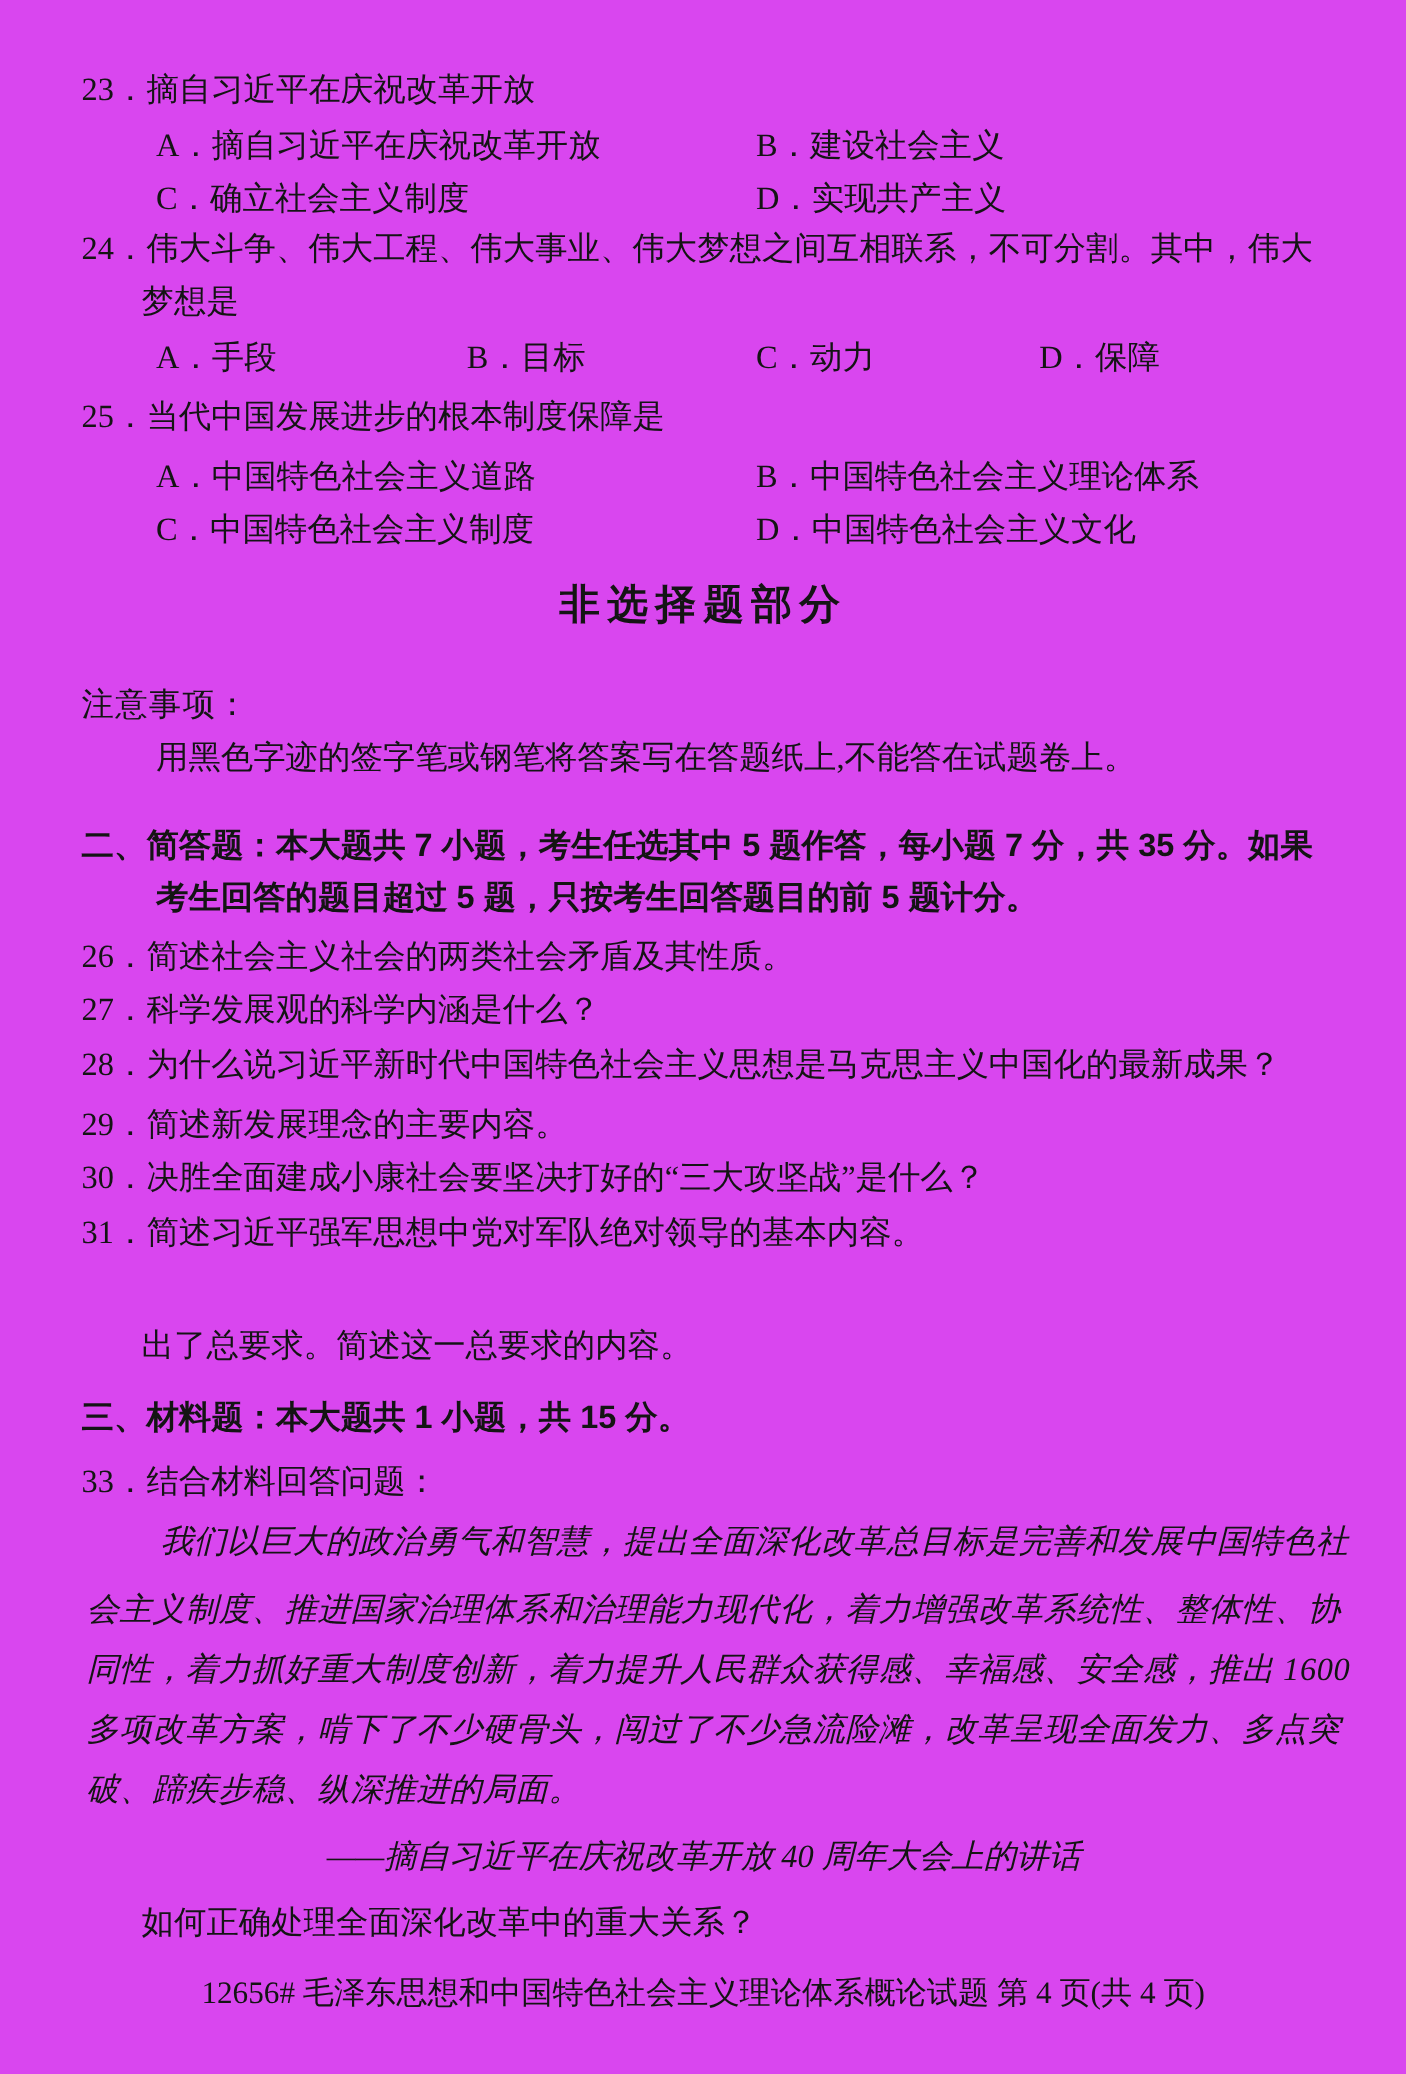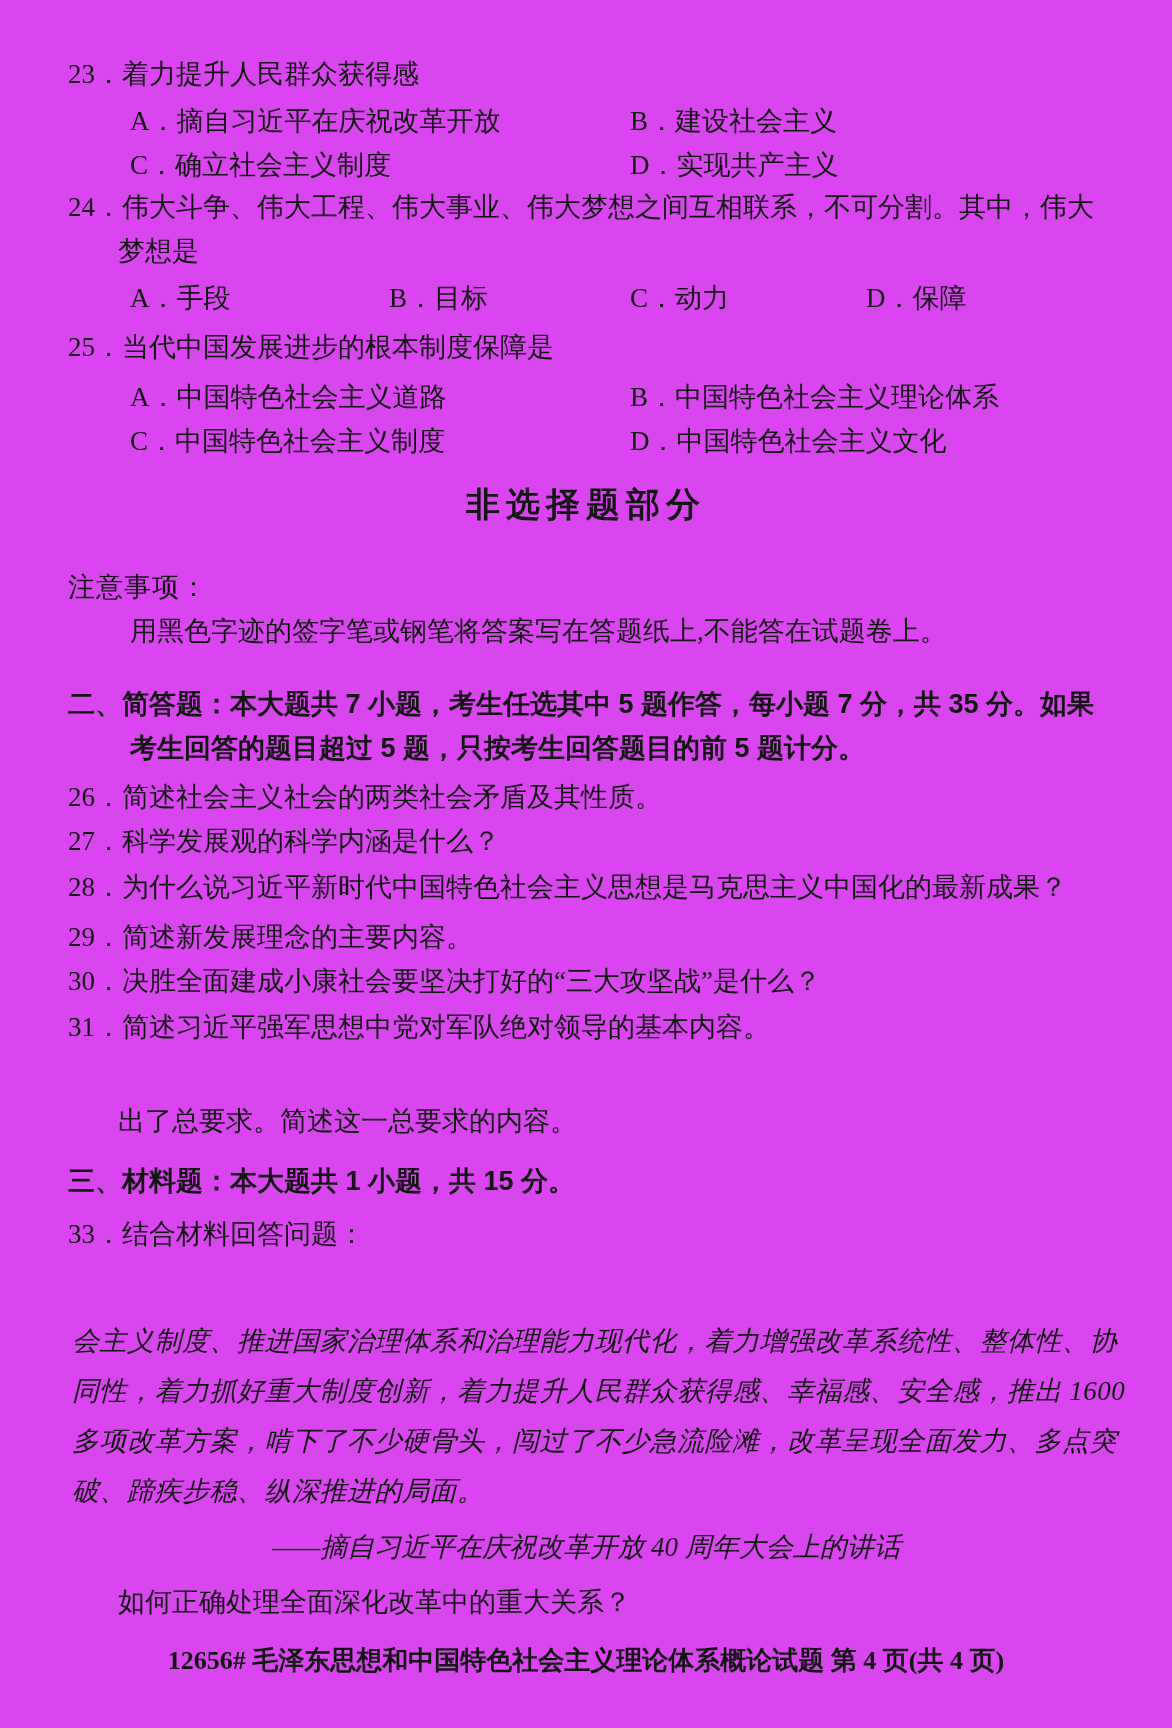--- a/index.html
+++ b/index.html
@@ -53,32 +53,32 @@
   .mat-body { left: 72px; }
   .attribution {
     left: 68px; width: 1037px;
     text-align: center;
     font-style: italic;
   }
   .footer {
     left: 0; width: 1172px;
     box-sizing: border-box;
     text-align: center;
-    font-weight: bold;
+    font-weight: normal;
     font-size: 26px;
   }
 </style>
 </head>
 <body>
 
 <div class="page">
 
   <div class="line qline" style="top:57px">
     <span class="qnum">23．</span>
-    <span>着力提升人民群众获得感</span>
+    <span>摘自习近平在庆祝改革开放</span>
   </div>
   <div class="line optrow opt2" style="top:104px">
     <span>A．摘自习近平在庆祝改革开放</span>
     <span>B．建设社会主义</span>
   </div>
   <div class="line optrow opt2" style="top:148px">
     <span>C．确立社会主义制度</span>
     <span>D．实现共产主义</span>
   </div>
 
@@ -142,20 +142,21 @@
 
   <div class="line indent1" style="top:1104px">出了总要求。简述这一总要求的内容。</div>
 
   <div class="line qline secline" style="top:1164px">三、材料题：本大题共 1 小题，共 15 分。</div>
 
   <div class="line qline" style="top:1217px">
     <span class="qnum">33．</span>
     <span>结合材料回答问题：</span>
   </div>
 
+  <div class="line material mat-first" style="top:1267px">我们以巨大的政治勇气和智慧，提出全面深化改革总目标是完善和发展中国特色社</div>
   <div class="line material mat-body" style="top:1324px">会主义制度、推进国家治理体系和治理能力现代化，着力增强改革系统性、整体性、协</div>
   <div class="line material mat-body" style="top:1374px">同性，着力抓好重大制度创新，着力提升人民群众获得感、幸福感、安全感，推出 1600</div>
   <div class="line material mat-body" style="top:1424px">多项改革方案，啃下了不少硬骨头，闯过了不少急流险滩，改革呈现全面发力、多点突</div>
   <div class="line material mat-body" style="top:1474px">破、蹄疾步稳、纵深推进的局面。</div>
 
   <div class="line attribution" style="top:1530px">——摘自习近平在庆祝改革开放 40 周年大会上的讲话</div>
 
   <div class="line indent1" style="top:1585px">如何正确处理全面深化改革中的重大关系？</div>
 
   <div class="line footer" style="top:1644px">12656# 毛泽东思想和中国特色社会主义理论体系概论试题 第 4 页(共 4 页)</div>

